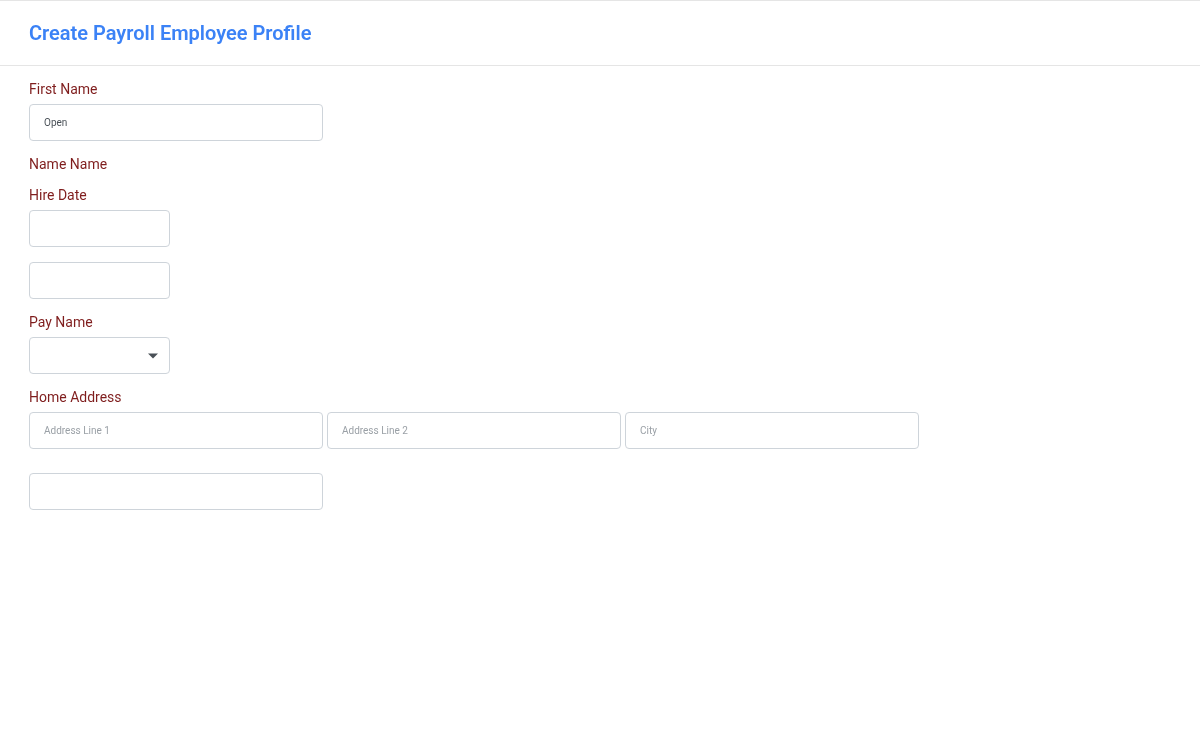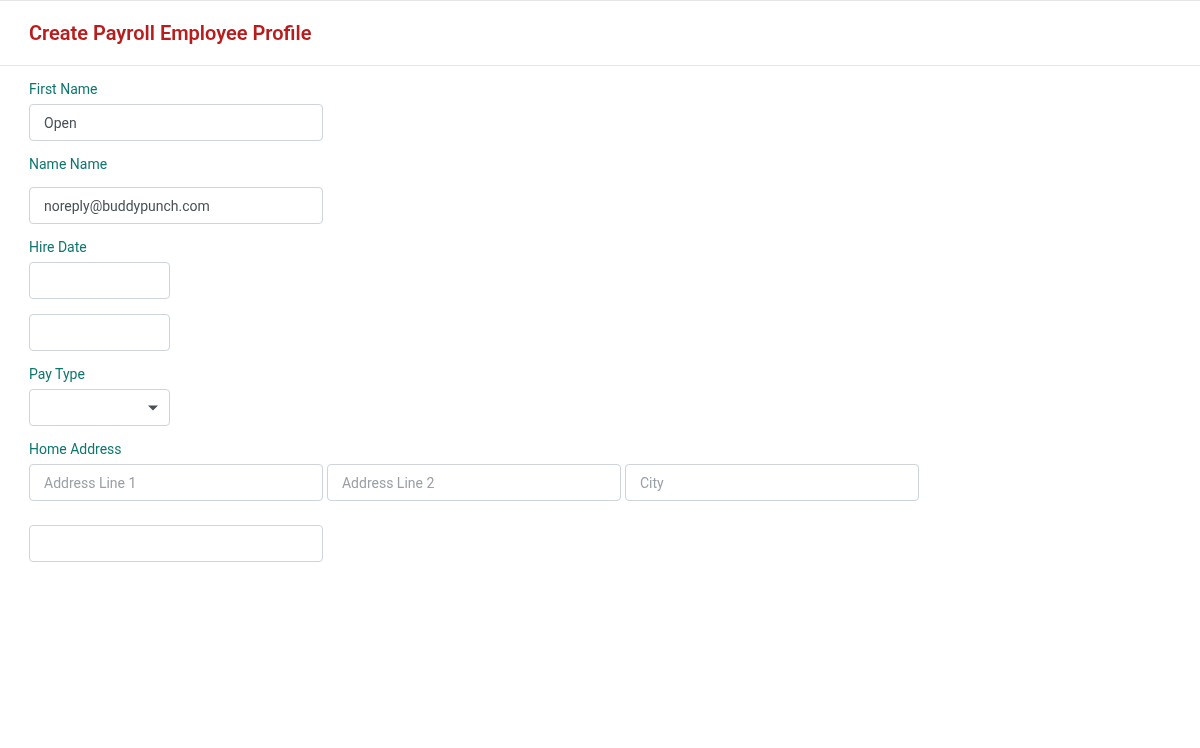--- a/index.html
+++ b/index.html
@@ -14,41 +14,41 @@
       width: 1200px;
     }
     .header {
       border-top: 1px solid #e5e5e5;
       border-bottom: 1px solid #e5e5e5;
       padding: 20px 29px;
     }
     .header h1 {
       font-size: 20px;
       font-weight: 600;
-      color: #b91c1c;
+      color: #3b82f6;
     }
     .form {
       padding: 15px 29px;
     }
     .form-group {
       margin-bottom: 15px;
     }
     .form-label {
       display: block;
       font-size: 14px;
-      color: #0f766e;
+      color: #7f1d1d;
       margin-bottom: 7px;
     }
     .form-input {
       width: 294px;
       height: 37px;
       padding: 8px 14px;
       border: 1px solid #ced4da;
       border-radius: 4px;
-      font-size: 14px;
+      font-size: 10px;
       color: #495057;
       font-family: inherit;
       background: #fff;
       outline: none;
     }
     .form-input::placeholder {
       color: #9aa0a6;
     }
     .form-input-narrow {
       width: 141px;
@@ -104,34 +104,33 @@
   <div class="form-group">
     <label class="form-label">First Name</label>
     <input type="text" class="form-input" value="Open" style="">
   </div>
 
   <div class="form-group">
     <label class="form-label">Name Name</label>
   </div>
 
   <div class="form-group">
-    <input type="text" class="form-input" value="noreply@buddypunch.com" style="">
   </div>
 
   <div class="form-group">
     <label class="form-label">Hire Date</label>
     <input type="text" class="form-input form-input-narrow" value="" style="">
   </div>
 
   <div class="form-group">
     <input type="text" class="form-input form-input-narrow" value="" style="">
   </div>
 
   <div class="form-group">
-    <label class="form-label">Pay Type</label>
+    <label class="form-label">Pay Name</label>
     <div class="select-wrapper">
       <select class="form-select">
         <option></option>
       </select>
     </div>
   </div>
 
   <div class="form-group address-group">
     <label class="form-label">Home Address</label>
     <input type="text" class="form-input" placeholder="Address Line 1" style="">

